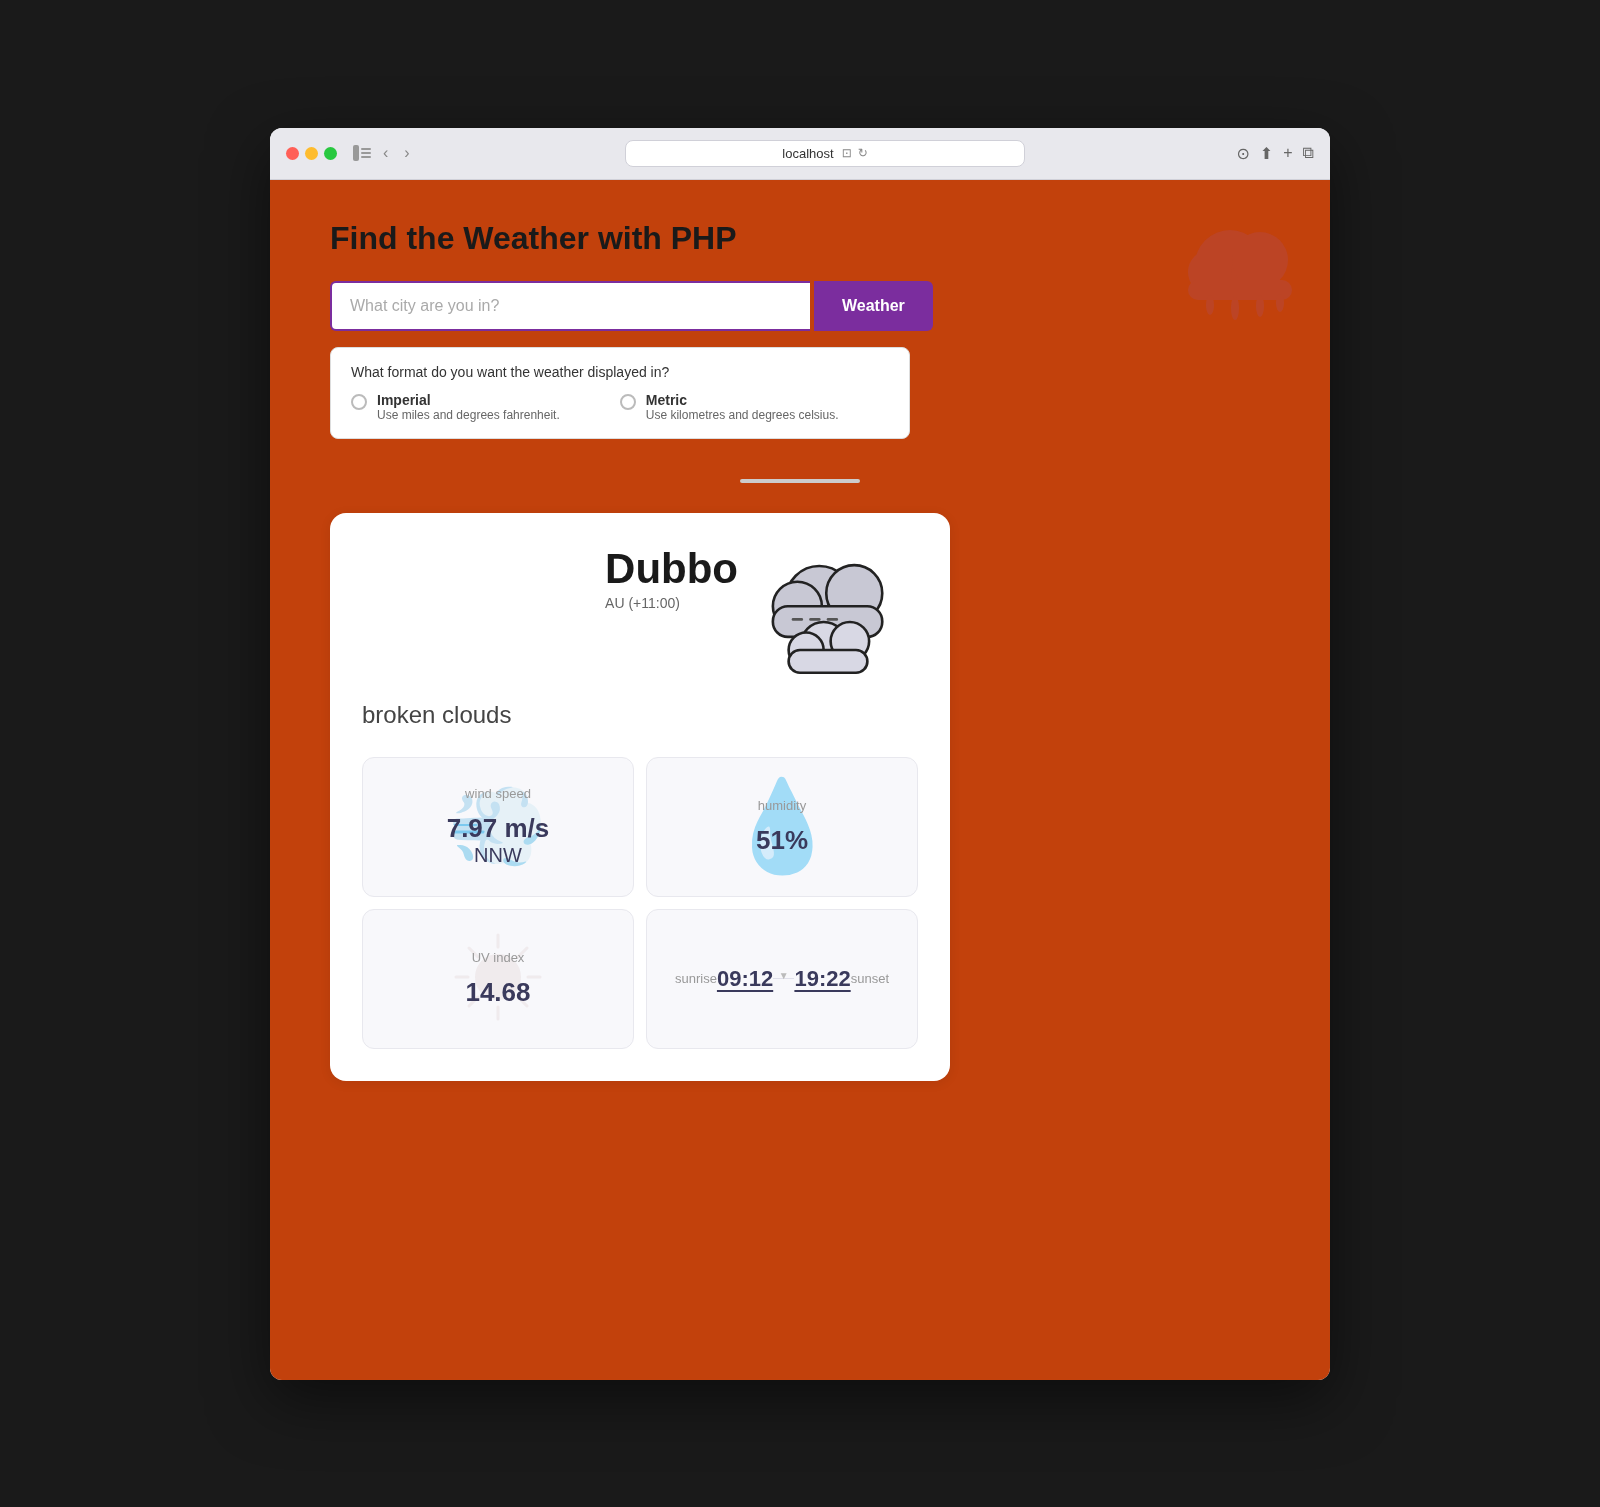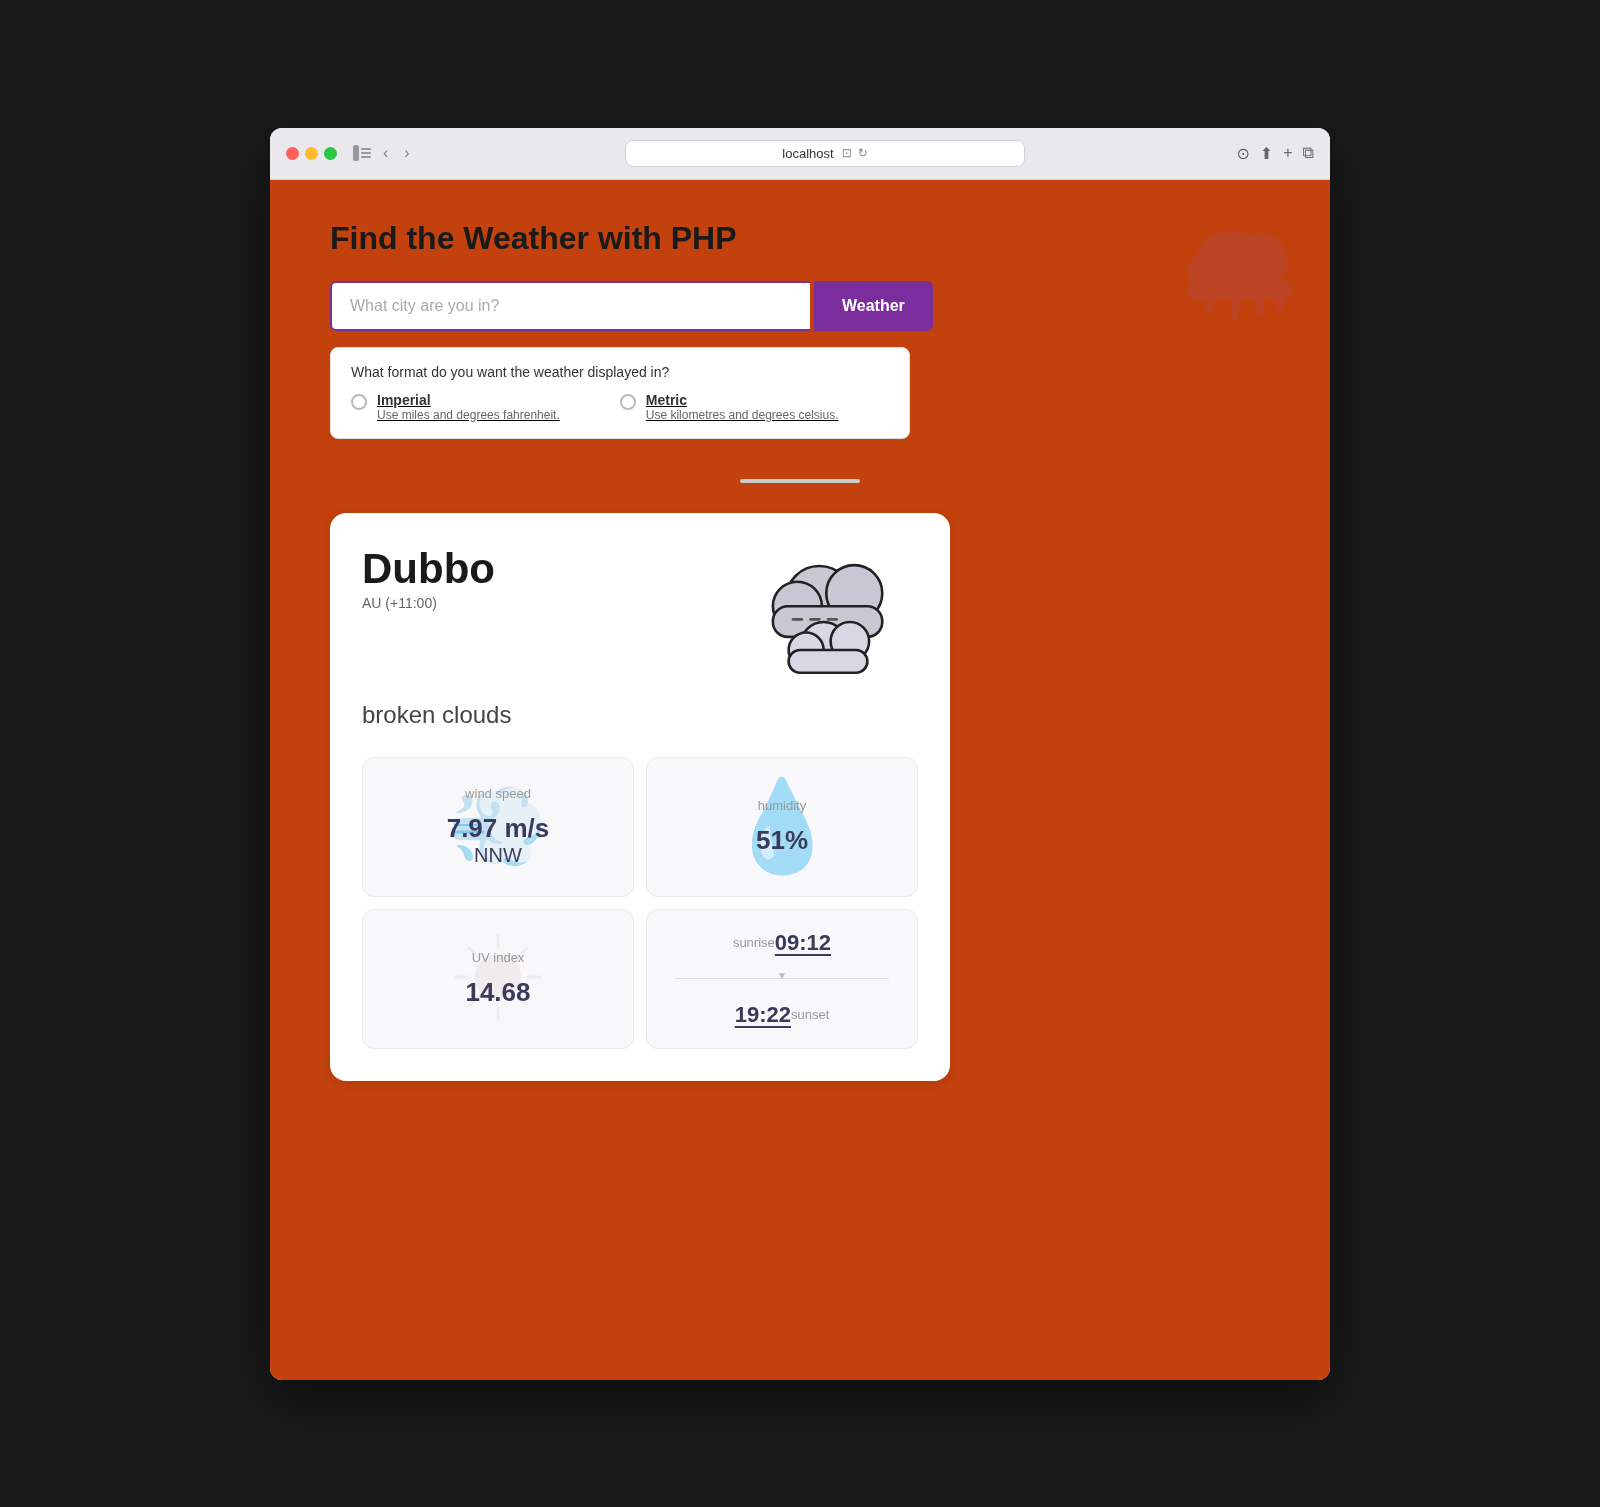--- a/index.html
+++ b/index.html
@@ -161,21 +161,20 @@
 
     .format-options {
       display: flex;
       gap: 60px;
     }
 
     .format-option {
       display: flex;
       gap: 10px;
       align-items: flex-start;
-      text-decoration: underline;
     }
 
     .radio-circle {
       width: 16px;
       height: 16px;
       border-radius: 50%;
       border: 2px solid #bbb;
       margin-top: 2px;
       flex-shrink: 0;
       background: white;
@@ -216,21 +215,21 @@
     .weather-card {
       background: white;
       border-radius: 16px;
       padding: 32px;
       max-width: 620px;
       box-shadow: 0 2px 12px rgba(0,0,0,0.08);
     }
 
     .weather-header {
       display: flex;
-      justify-content: space-between;
+      justify-content: flex-end;
       align-items: flex-start;
       margin-bottom: 16px;
     }
 
     .city-name {
       font-size: 42px;
       font-weight: 800;
       color: #1a1a1a;
     }
 
@@ -312,21 +311,21 @@
       font-size: 80px;
       color: #e0e0ea;
       opacity: 0.5;
       z-index: 0;
     }
 
     
     .sun-card {
       padding: 20px 28px;
       display: flex;
-      flex-direction: column;
+      flex-direction: row;
       justify-content: space-between;
     }
 
     .sun-row {
       display: flex;
       justify-content: space-between;
       align-items: center;
     }
 
     .sun-label {

